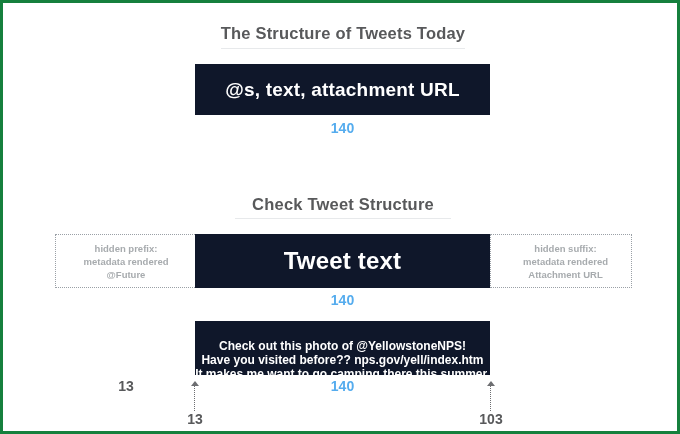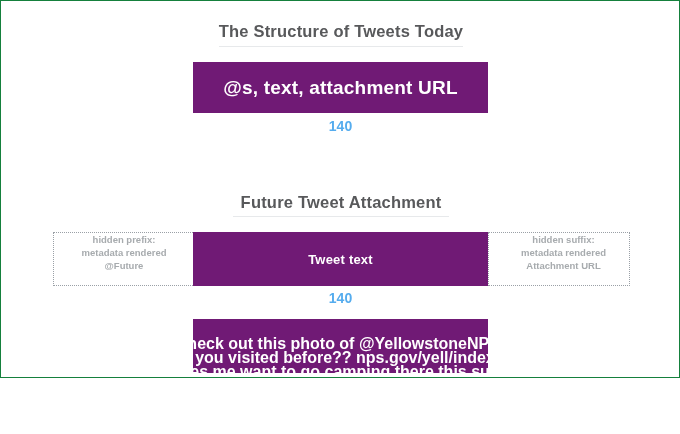--- a/index.html
+++ b/index.html
@@ -6,23 +6,23 @@
     margin: 0;
     padding: 0;
     background: #ffffff;
   }
   body {
     font-family: "Liberation Sans", sans-serif;
   }
   .page {
     position: relative;
     width: 680px;
-    height: 378px;
+    height: 434px;
     background: #ffffff;
-    border: 1px solid #15803d;
+    border: 3px solid #15803d;
     box-sizing: border-box;
     overflow: hidden;
   }
 
   
   .section-title {
     position: absolute;
     text-align: center;
     font-size: 16.5px;
     font-weight: bold;
@@ -32,54 +32,55 @@
   }
   .title-rule {
     position: absolute;
     height: 1px;
     background: #e7e9eb;
   }
 
   
   .bar {
     position: absolute;
-    background: #701a75;
+    background: #0f172a;
     display: flex;
     align-items: center;
     justify-content: center;
     text-align: center;
     color: #ffffff;
     box-sizing: border-box;
   }
   .bar-label-big {
     font-size: 19px;
     font-weight: bold;
     letter-spacing: 0.2px;
   }
   .bar-label-mid {
-    font-size: 13px;
+    font-size: 24px;
     font-weight: bold;
     letter-spacing: 0.2px;
     text-align: right;
   }
   .tweet-body {
-    font-size: 16px;
+    font-size: 12px;
     font-weight: bold;
     line-height: 14px;
     padding: 0 12px;
     margin-top: 23px;
   }
   .tweet-body .tline { display: block; white-space: nowrap; }
 
   
   .dashed-box {
     position: absolute;
     border: 1px dotted #9aa0a6;
     box-sizing: border-box;
     display: flex;
+    align-items: center;
     justify-content: center;
     text-align: center;
     color: #a7abae;
     font-size: 9.5px;
     font-weight: bold;
     line-height: 13px;
   }
   .dashed-box .dline { display: block; white-space: nowrap; }
 
   
@@ -125,21 +126,21 @@
 
   <div class="section-title" style="left:190px; top:21px; width:300px;">The Structure of Tweets Today</div>
   <div class="title-rule" style="left:218px; top:45px; width:244px;"></div>
 
   <div class="bar" style="left:192px; top:61px; width:295px; height:51px;">
     <span class="bar-label-big">@s, text, attachment URL</span>
   </div>
 
   <div class="count blue" style="left:192px; top:117px; width:295px;">140</div>
 
-  <div class="section-title" style="left:190px; top:192px; width:300px;">Future Tweet Attachment</div>
+  <div class="section-title" style="left:190px; top:192px; width:300px;">Check Tweet Structure</div>
   <div class="title-rule" style="left:232px; top:215px; width:216px;"></div>
 
   <div class="dashed-box" style="left:52px; top:231px; width:142px; height:54px;">
     <span>
       <span class="dline">hidden prefix:</span>
       <span class="dline">metadata rendered</span>
       <span class="dline">@Future</span>
     </span>
   </div>
 

